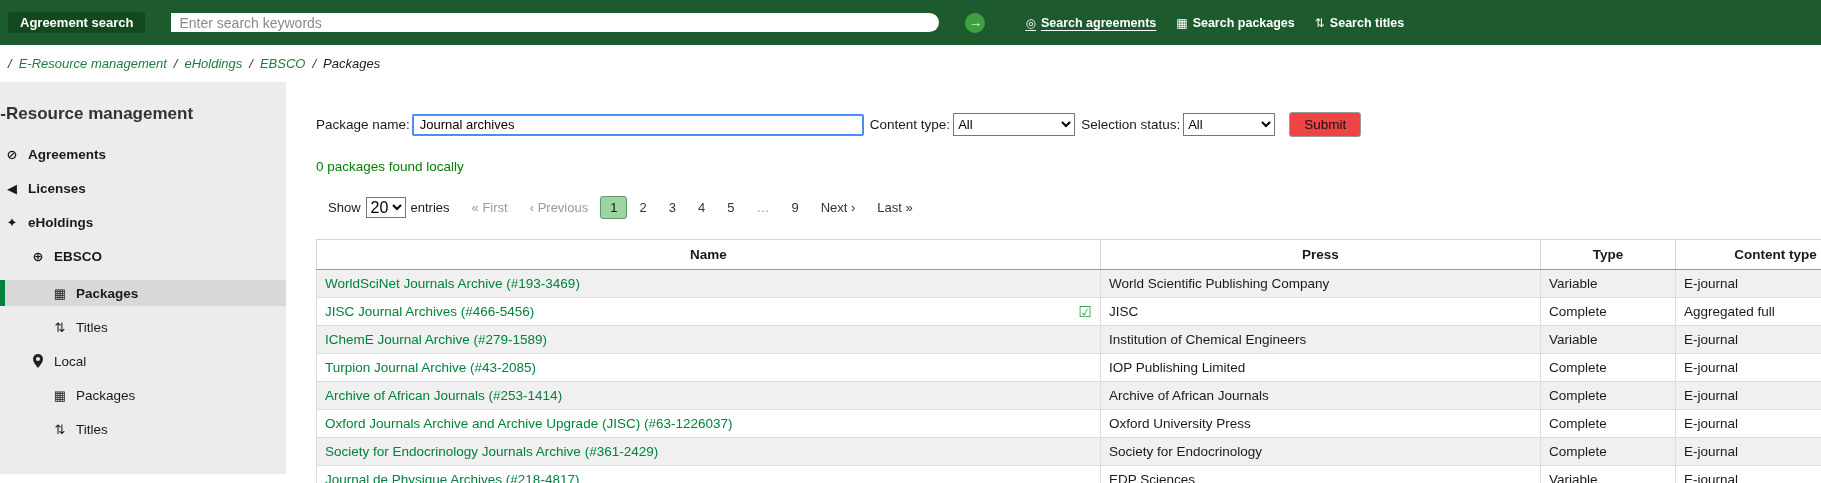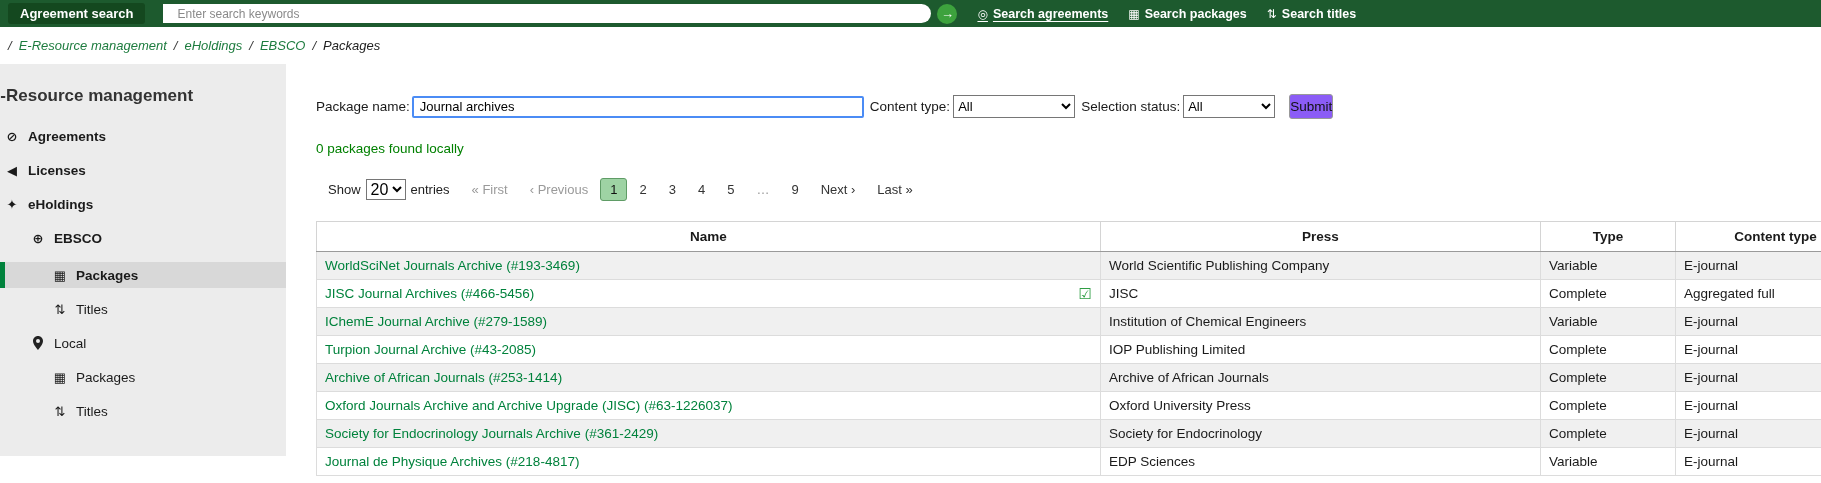--- a/index.html
+++ b/index.html
@@ -7,34 +7,35 @@
   body {
     width: 1821px; height: 483px;
     background: #fff;
     font-family: "Liberation Sans", "DejaVu Sans", sans-serif;
     color: #1a1a1a;
     position: relative;
   }
 
   
   .topbar {
-    height: 27px; background: #1d5a2e;
+    height: 45px; background: #1d5a2e;
     display: flex; align-items: center;
     padding-left: 8px;
+    gap: 20px;
   }
   .app-chip {
     background: #14481f; color: #fff;
     font-weight: bold; font-size: 13px;
     padding: 3px 12px; border-radius: 3px;
     white-space: nowrap; cursor: pointer;
   }
   .top-search {
     width: 768px; height: 19px;
     border: none; border-radius: 0 10px 10px 0;
-    padding: 0 14px; font-size: 12px; margin-left: 18px;
+    padding: 0 8px; font-size: 14px; margin-left: 6px;
     font-family: inherit; outline: none;
   }
   .top-search::placeholder { color: #8a8a8a; }
   .go-btn {
     width: 20px; height: 20px; border-radius: 50%;
     background: #3da23d; border: none; color: #fff;
     margin-left: 6px; display: flex; align-items: center; justify-content: center;
     font-size: 13px; padding: 0; cursor: pointer; font-weight: bold;
   }
   .top-nav { display: flex; gap: 20px; margin-left: 20px; }
@@ -97,22 +98,22 @@
     margin-left: 2px; outline: none;
   }
   .filter-row select {
     height: 23px; font-size: 13px; font-family: inherit;
     margin-left: 3px; border: 1px solid #767676; background: #fff;
   }
   .sel-content-type { width: 122px; }
   .sel-selection-status { width: 92px; }
   .lbl-gap { margin-left: 6px; }
   .submit-btn {
-    margin-left: 14px; padding: 4px 0; font-size: 13.5px;
-    background: #8b5cf6; border: 1px solid #999; border-radius: 3px;
+    margin-left: 14px; padding: 4px 14px; font-size: 13.5px;
+    background: #ef4444; border: 1px solid #999; border-radius: 3px;
     font-family: inherit; cursor: pointer; color: #111;
   }
 
   .found { color: #008000; font-size: 13.5px; margin-top: 22px; }
 
   .controls { margin-top: 22px; display: flex; align-items: center; font-size: 13px; color: #222; }
   .show-entries { margin-left: 12px; display: flex; align-items: center; gap: 5px; }
   .page-size { height: 21px; font-size: 16px; font-family: inherit; border: 1px solid #767676; background: #fff; }
   .pagination { margin-left: 12px; display: flex; align-items: center; gap: 2px; }
   .page-btn { padding: 3px 9px; font-size: 13px; color: #333; cursor: pointer; border-radius: 3px; border: 1px solid transparent; white-space: nowrap; }

